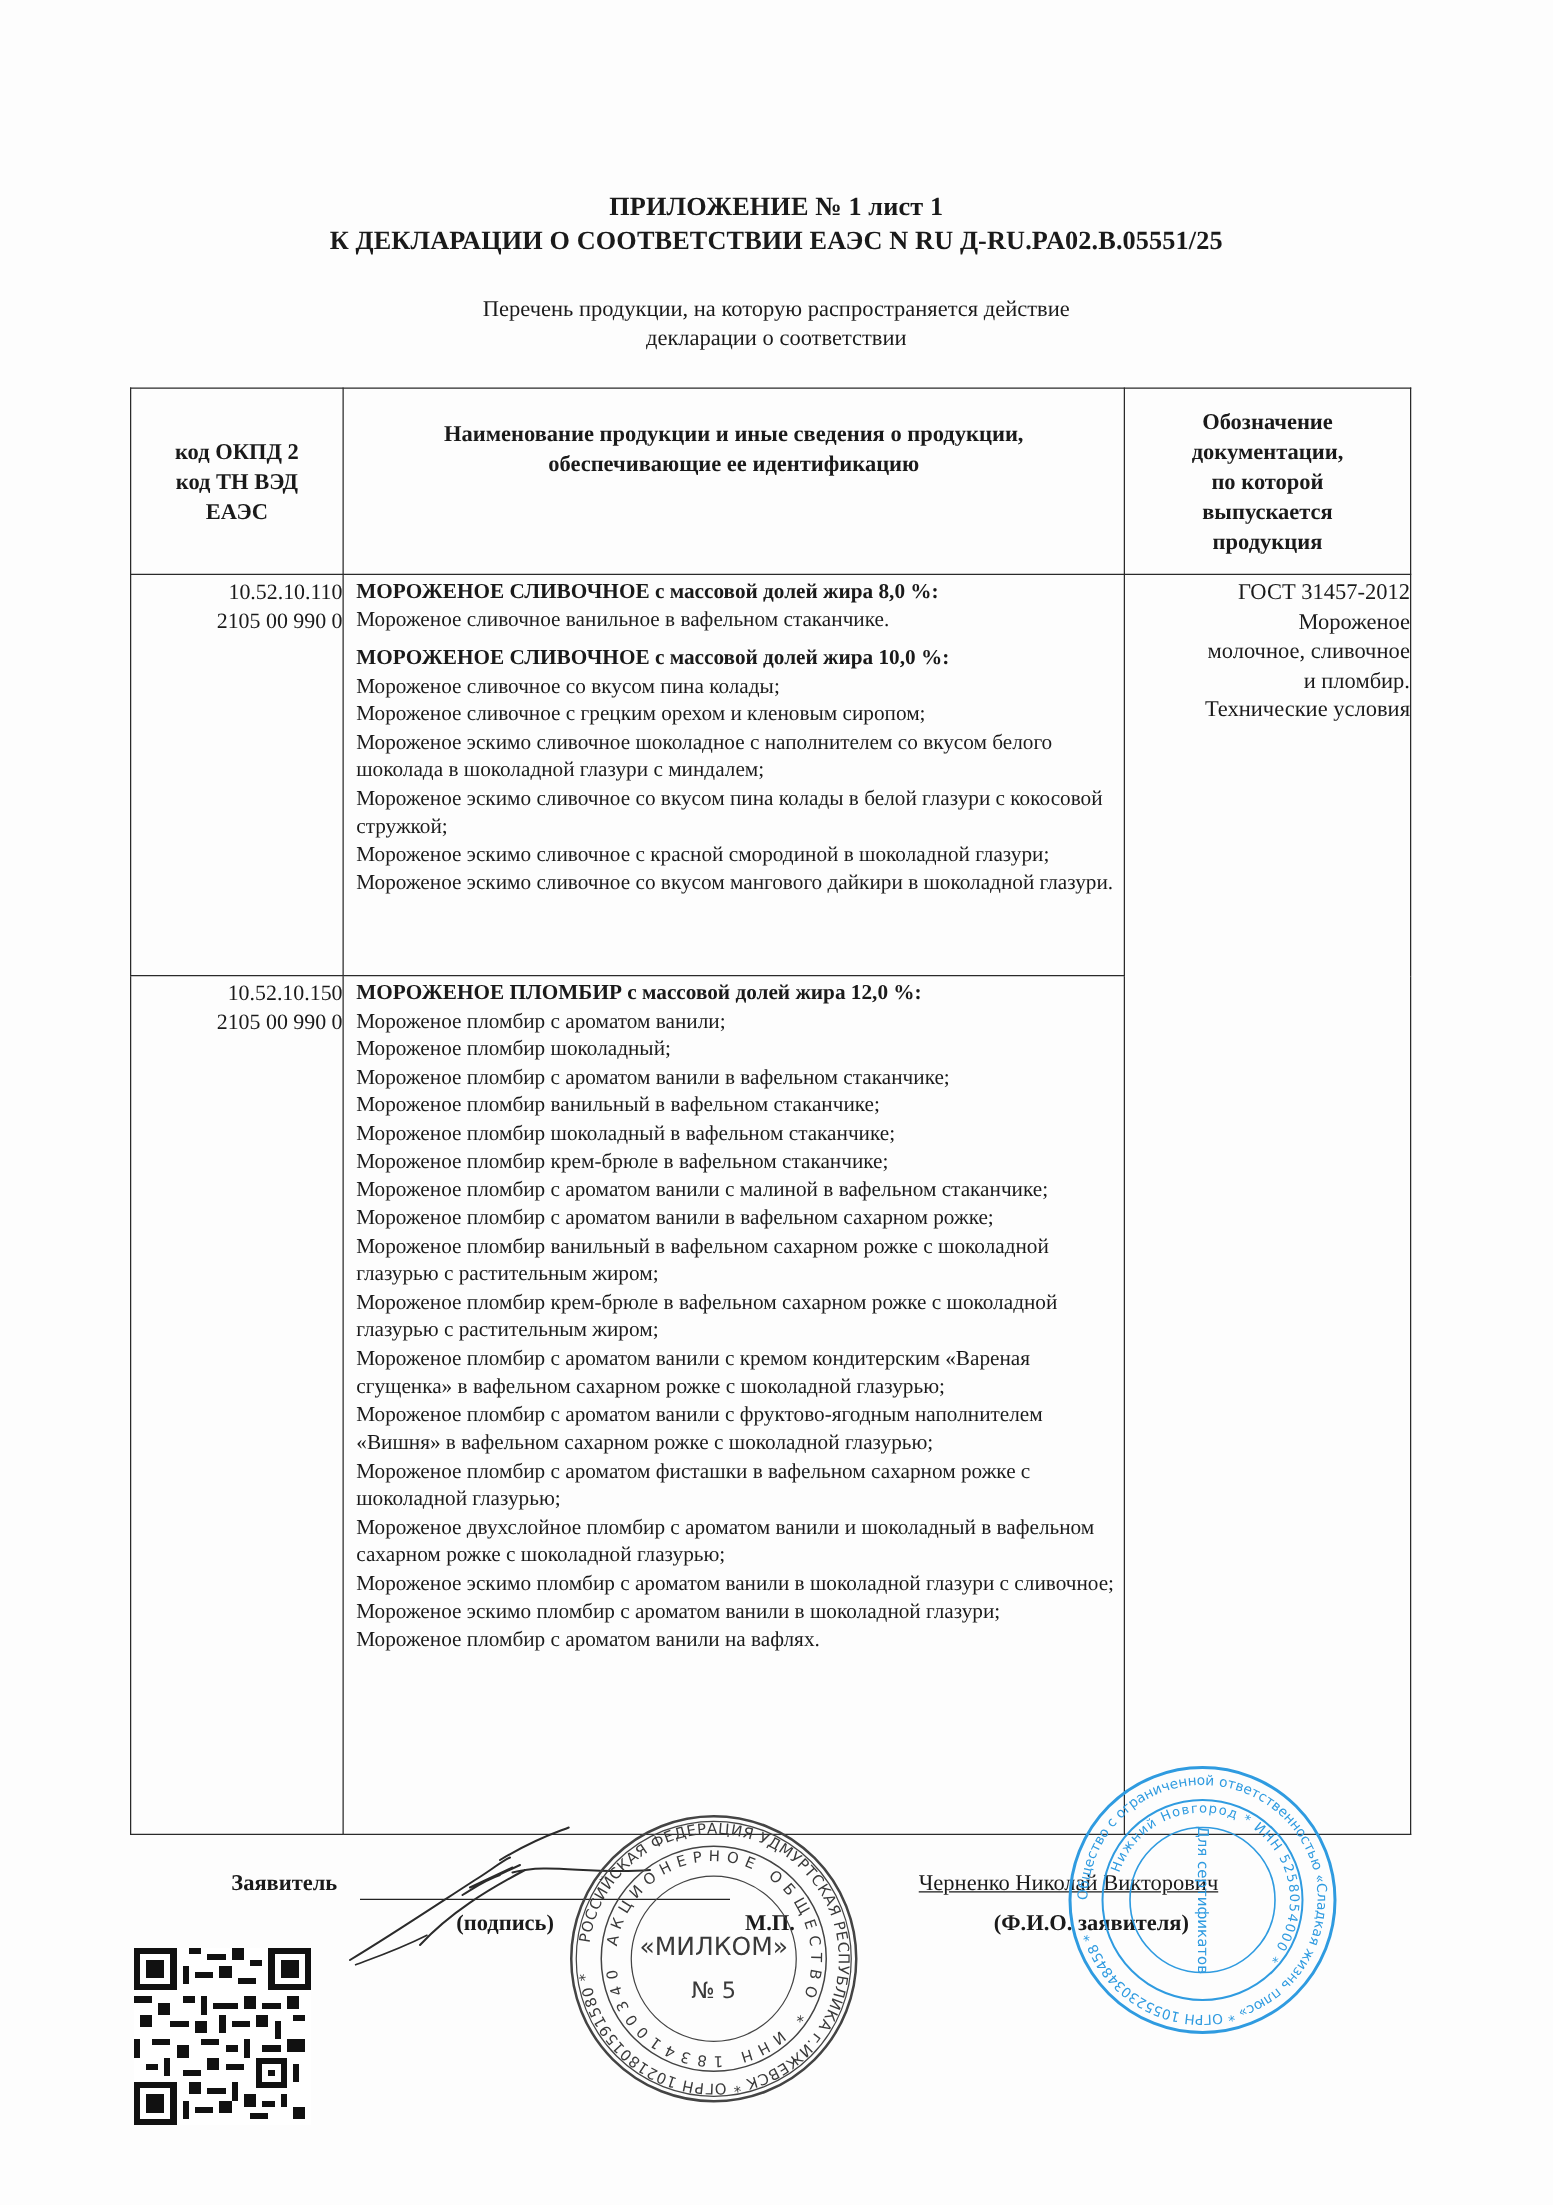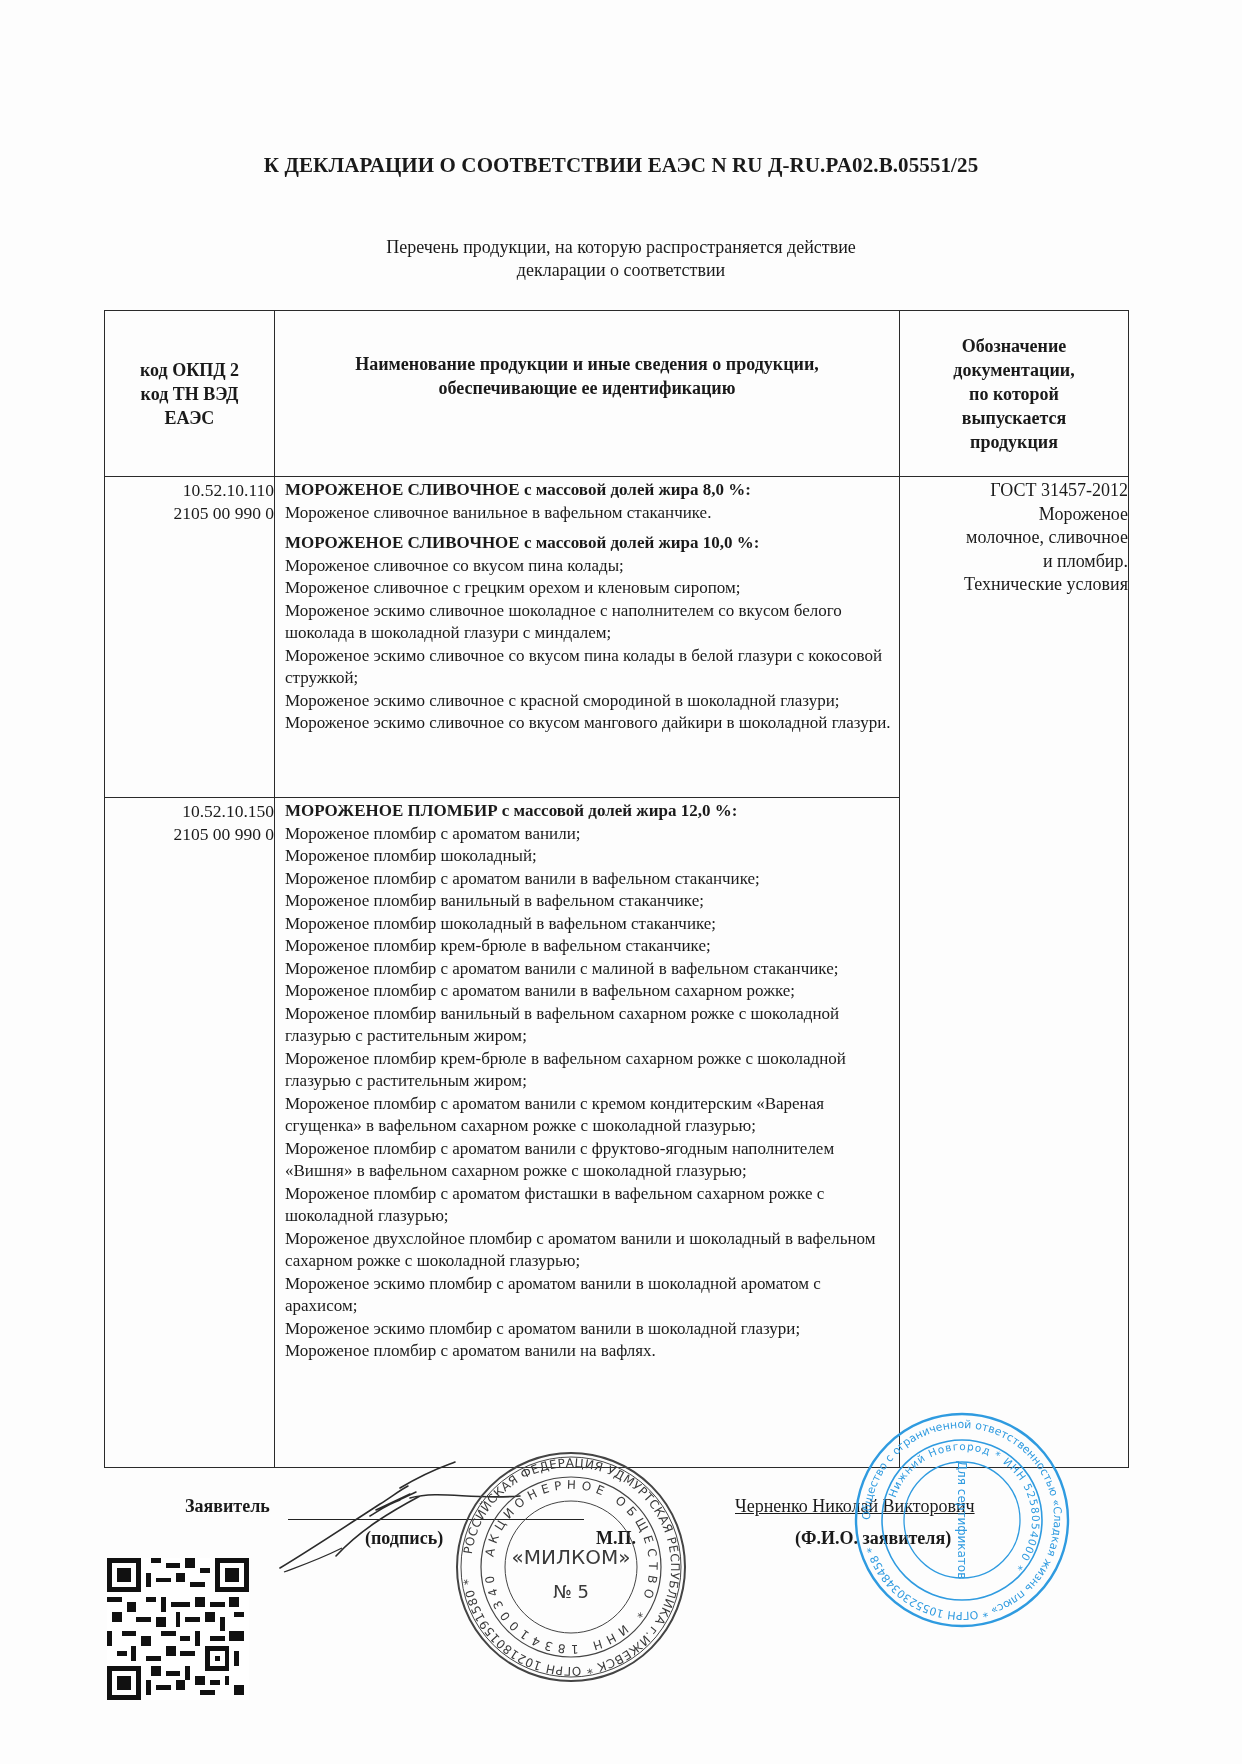--- a/index.html
+++ b/index.html
@@ -52,20 +52,21 @@
     .stamp-black { position: absolute; left: 452px; top: 1448px; width: 238px; height: 238px; }
     .stamp-blue { position: absolute; left: 852px; top: 1410px; width: 220px; height: 220px; }
     .qr { position: absolute; left: 107px; top: 1558px; width: 142px; height: 142px; }
   </style>
 </head>
 <body>
 
 <div class="page">
 
   <div class="title">
+    <div>ПРИЛОЖЕНИЕ № 1 лист 1</div>
     <div>К ДЕКЛАРАЦИИ О СООТВЕТСТВИИ ЕАЭС N RU Д-RU.PA02.B.05551/25</div>
   </div>
 
   <div class="subtitle">
     <div>Перечень продукции, на которую распространяется действие</div>
     <div>декларации о соответствии</div>
   </div>
 
   <table class="products">
     <colgroup>
@@ -73,21 +74,21 @@
         <col class="col2">
         <col class="col3">
       </colgroup>
     <tbody>
         <tr>
       <th>
         <div>код ОКПД 2</div>
         <div>код ТН ВЭД</div>
         <div>ЕАЭС</div>
       </th>
-      <th style="vertical-align:top; padding-top:41px;">
+      <th style="vertical-align:top; padding-top:24px;">
         <div>Наименование продукции и иные сведения о продукции,</div>
         <div>обеспечивающие ее идентификацию</div>
       </th>
       <th>
         <div>Обозначение</div>
         <div>документации,</div>
         <div>по которой</div>
         <div>выпускается</div>
         <div>продукция</div>
       </th>
@@ -137,21 +138,21 @@
           <div>Мороженое пломбир шоколадный в вафельном стаканчике;</div>
           <div>Мороженое пломбир крем-брюле в вафельном стаканчике;</div>
           <div>Мороженое пломбир с ароматом ванили с малиной в вафельном стаканчике;</div>
           <div>Мороженое пломбир с ароматом ванили в вафельном сахарном рожке;</div>
           <div>Мороженое пломбир ванильный в вафельном сахарном рожке с шоколадной глазурью с растительным жиром;</div>
           <div>Мороженое пломбир крем-брюле в вафельном сахарном рожке с шоколадной глазурью с растительным жиром;</div>
           <div>Мороженое пломбир с ароматом ванили с кремом кондитерским «Вареная сгущенка» в вафельном сахарном рожке с шоколадной глазурью;</div>
           <div>Мороженое пломбир с ароматом ванили с фруктово-ягодным наполнителем «Вишня» в вафельном сахарном рожке с шоколадной глазурью;</div>
           <div>Мороженое пломбир с ароматом фисташки в вафельном сахарном рожке с шоколадной глазурью;</div>
           <div>Мороженое двухслойное пломбир с ароматом ванили и шоколадный в вафельном сахарном рожке с шоколадной глазурью;</div>
-          <div>Мороженое эскимо пломбир с ароматом ванили в шоколадной ароматом с арахисом;</div>
+          <div>Мороженое эскимо пломбир с ароматом ванили в шоколадной глазури с сливочное;</div>
           <div>Мороженое эскимо пломбир с ароматом ванили в шоколадной глазури;</div>
           <div>Мороженое пломбир с ароматом ванили на вафлях.</div>
         </div>
       </td>
     </tr>
   </tbody>
     </table>
 
   <div class="sign-label">Заявитель</div>
   <div class="sign-line"></div>

